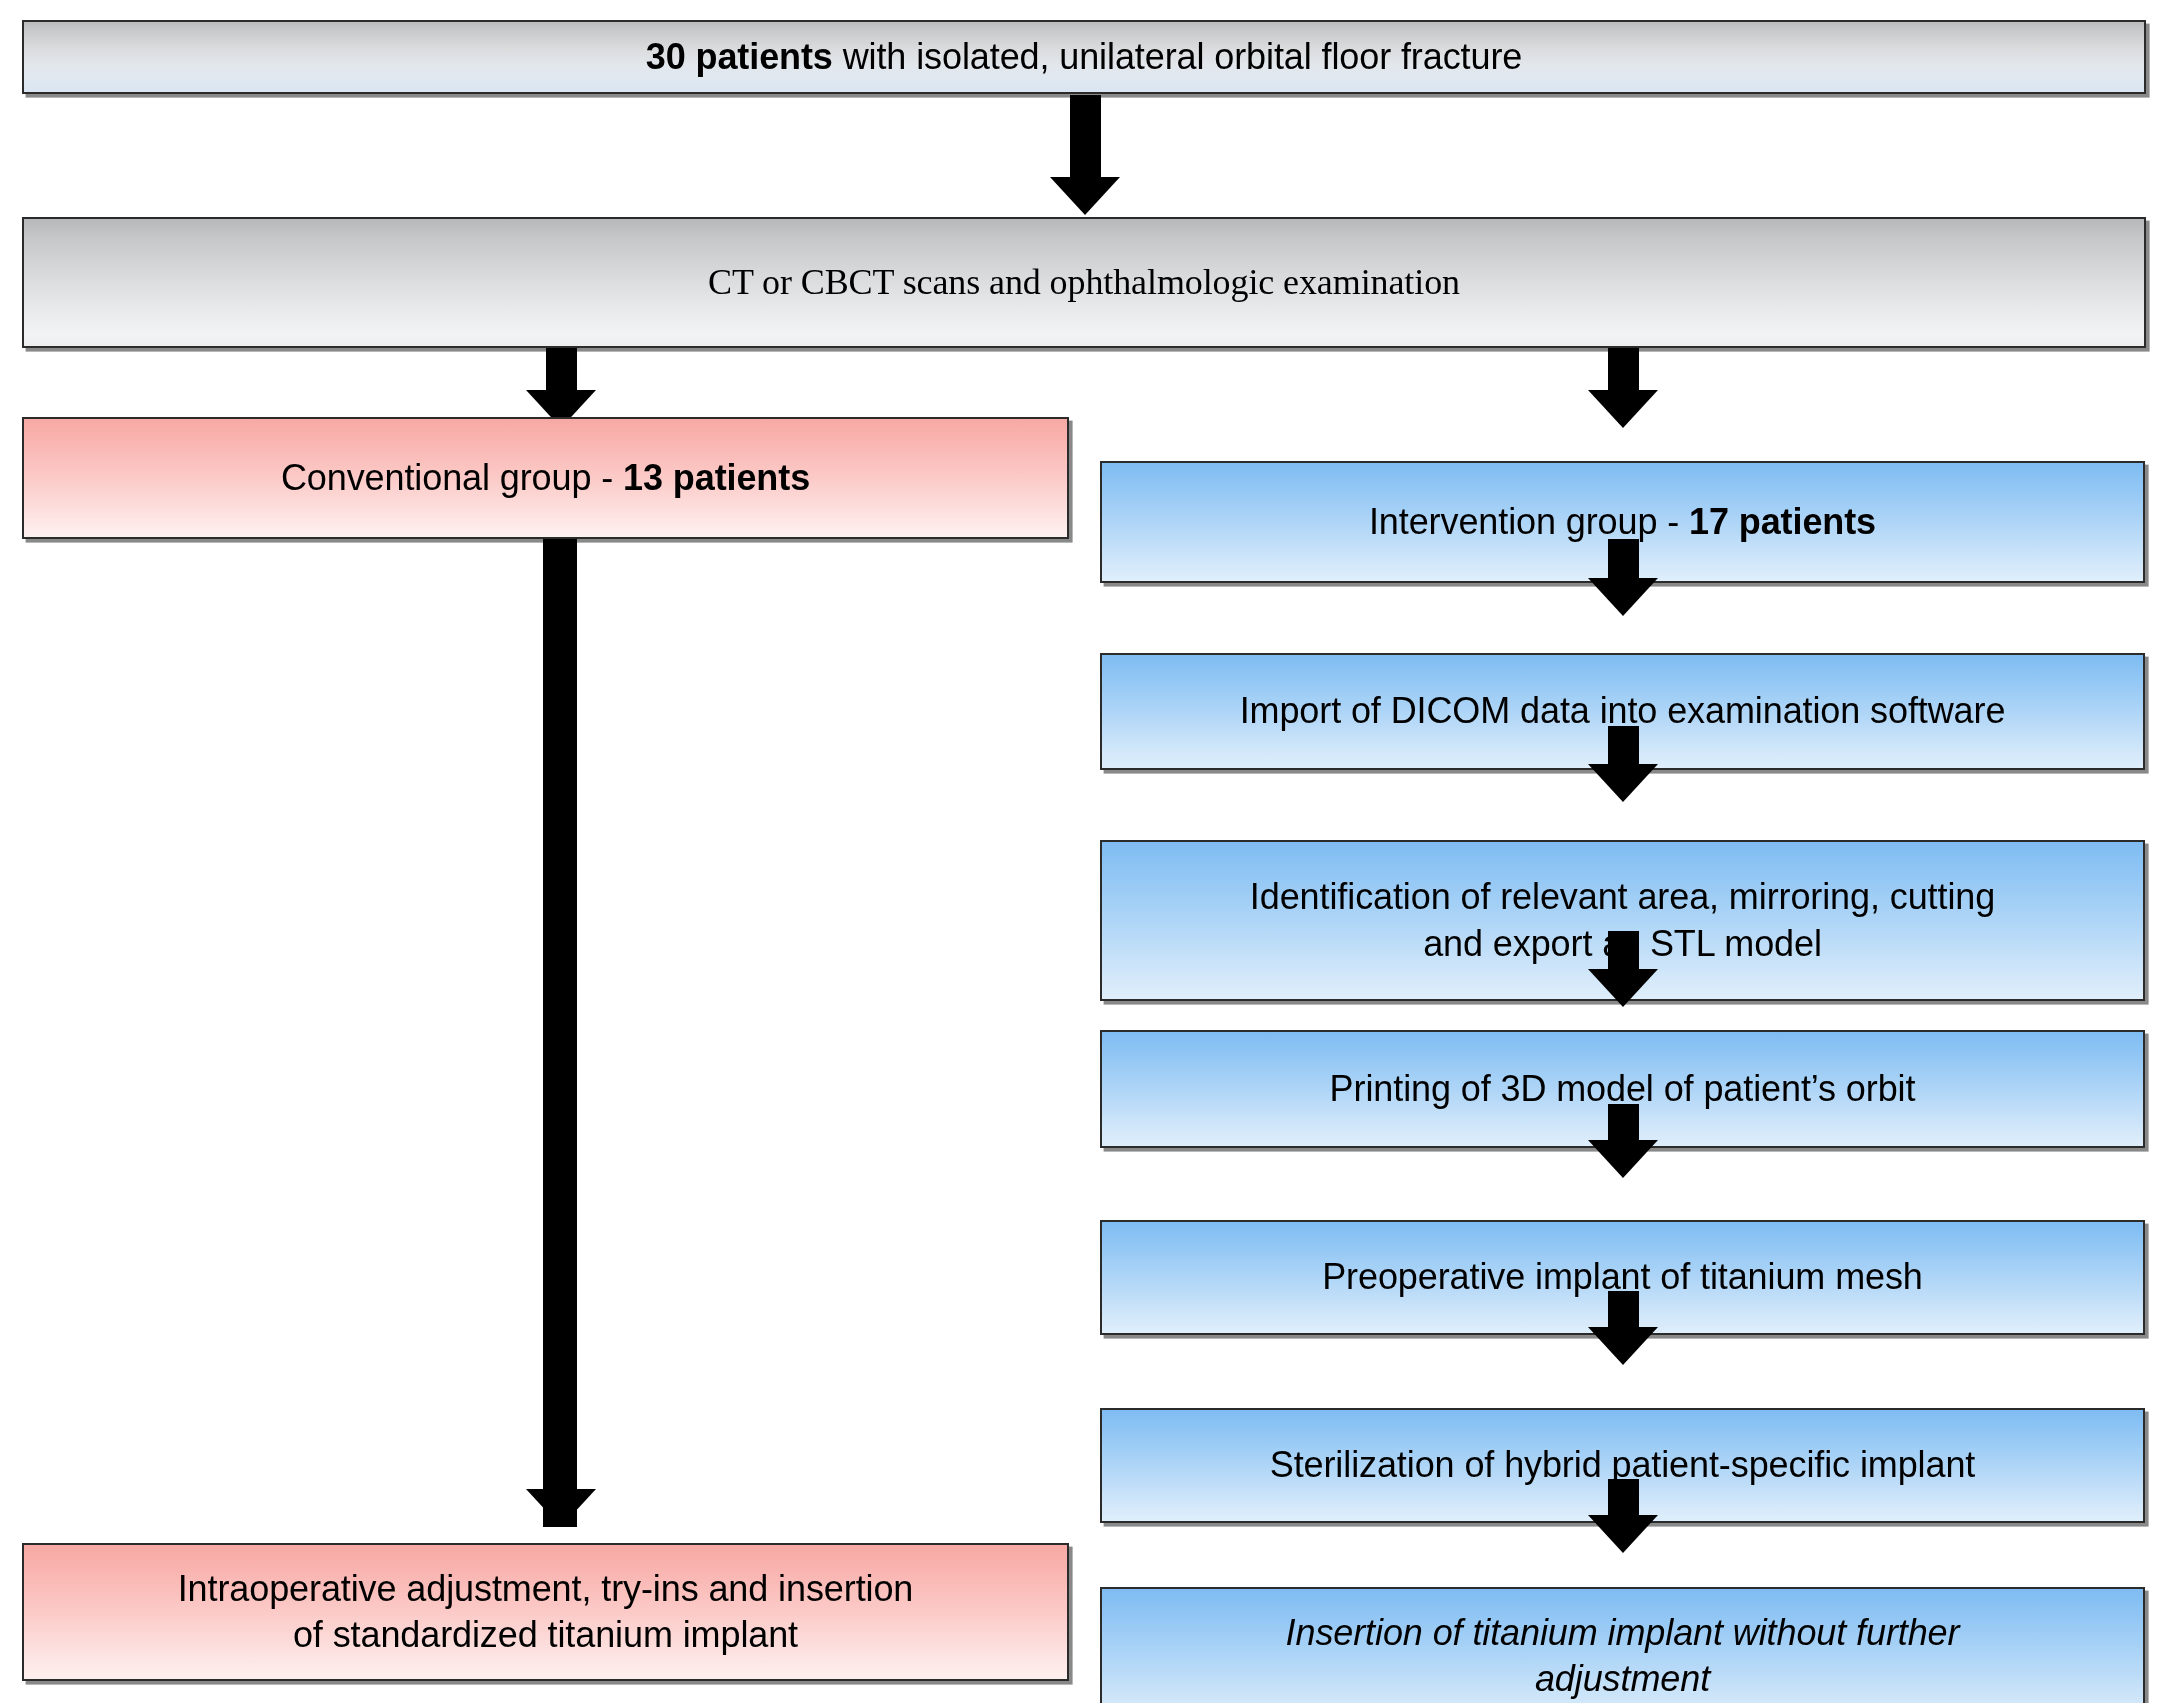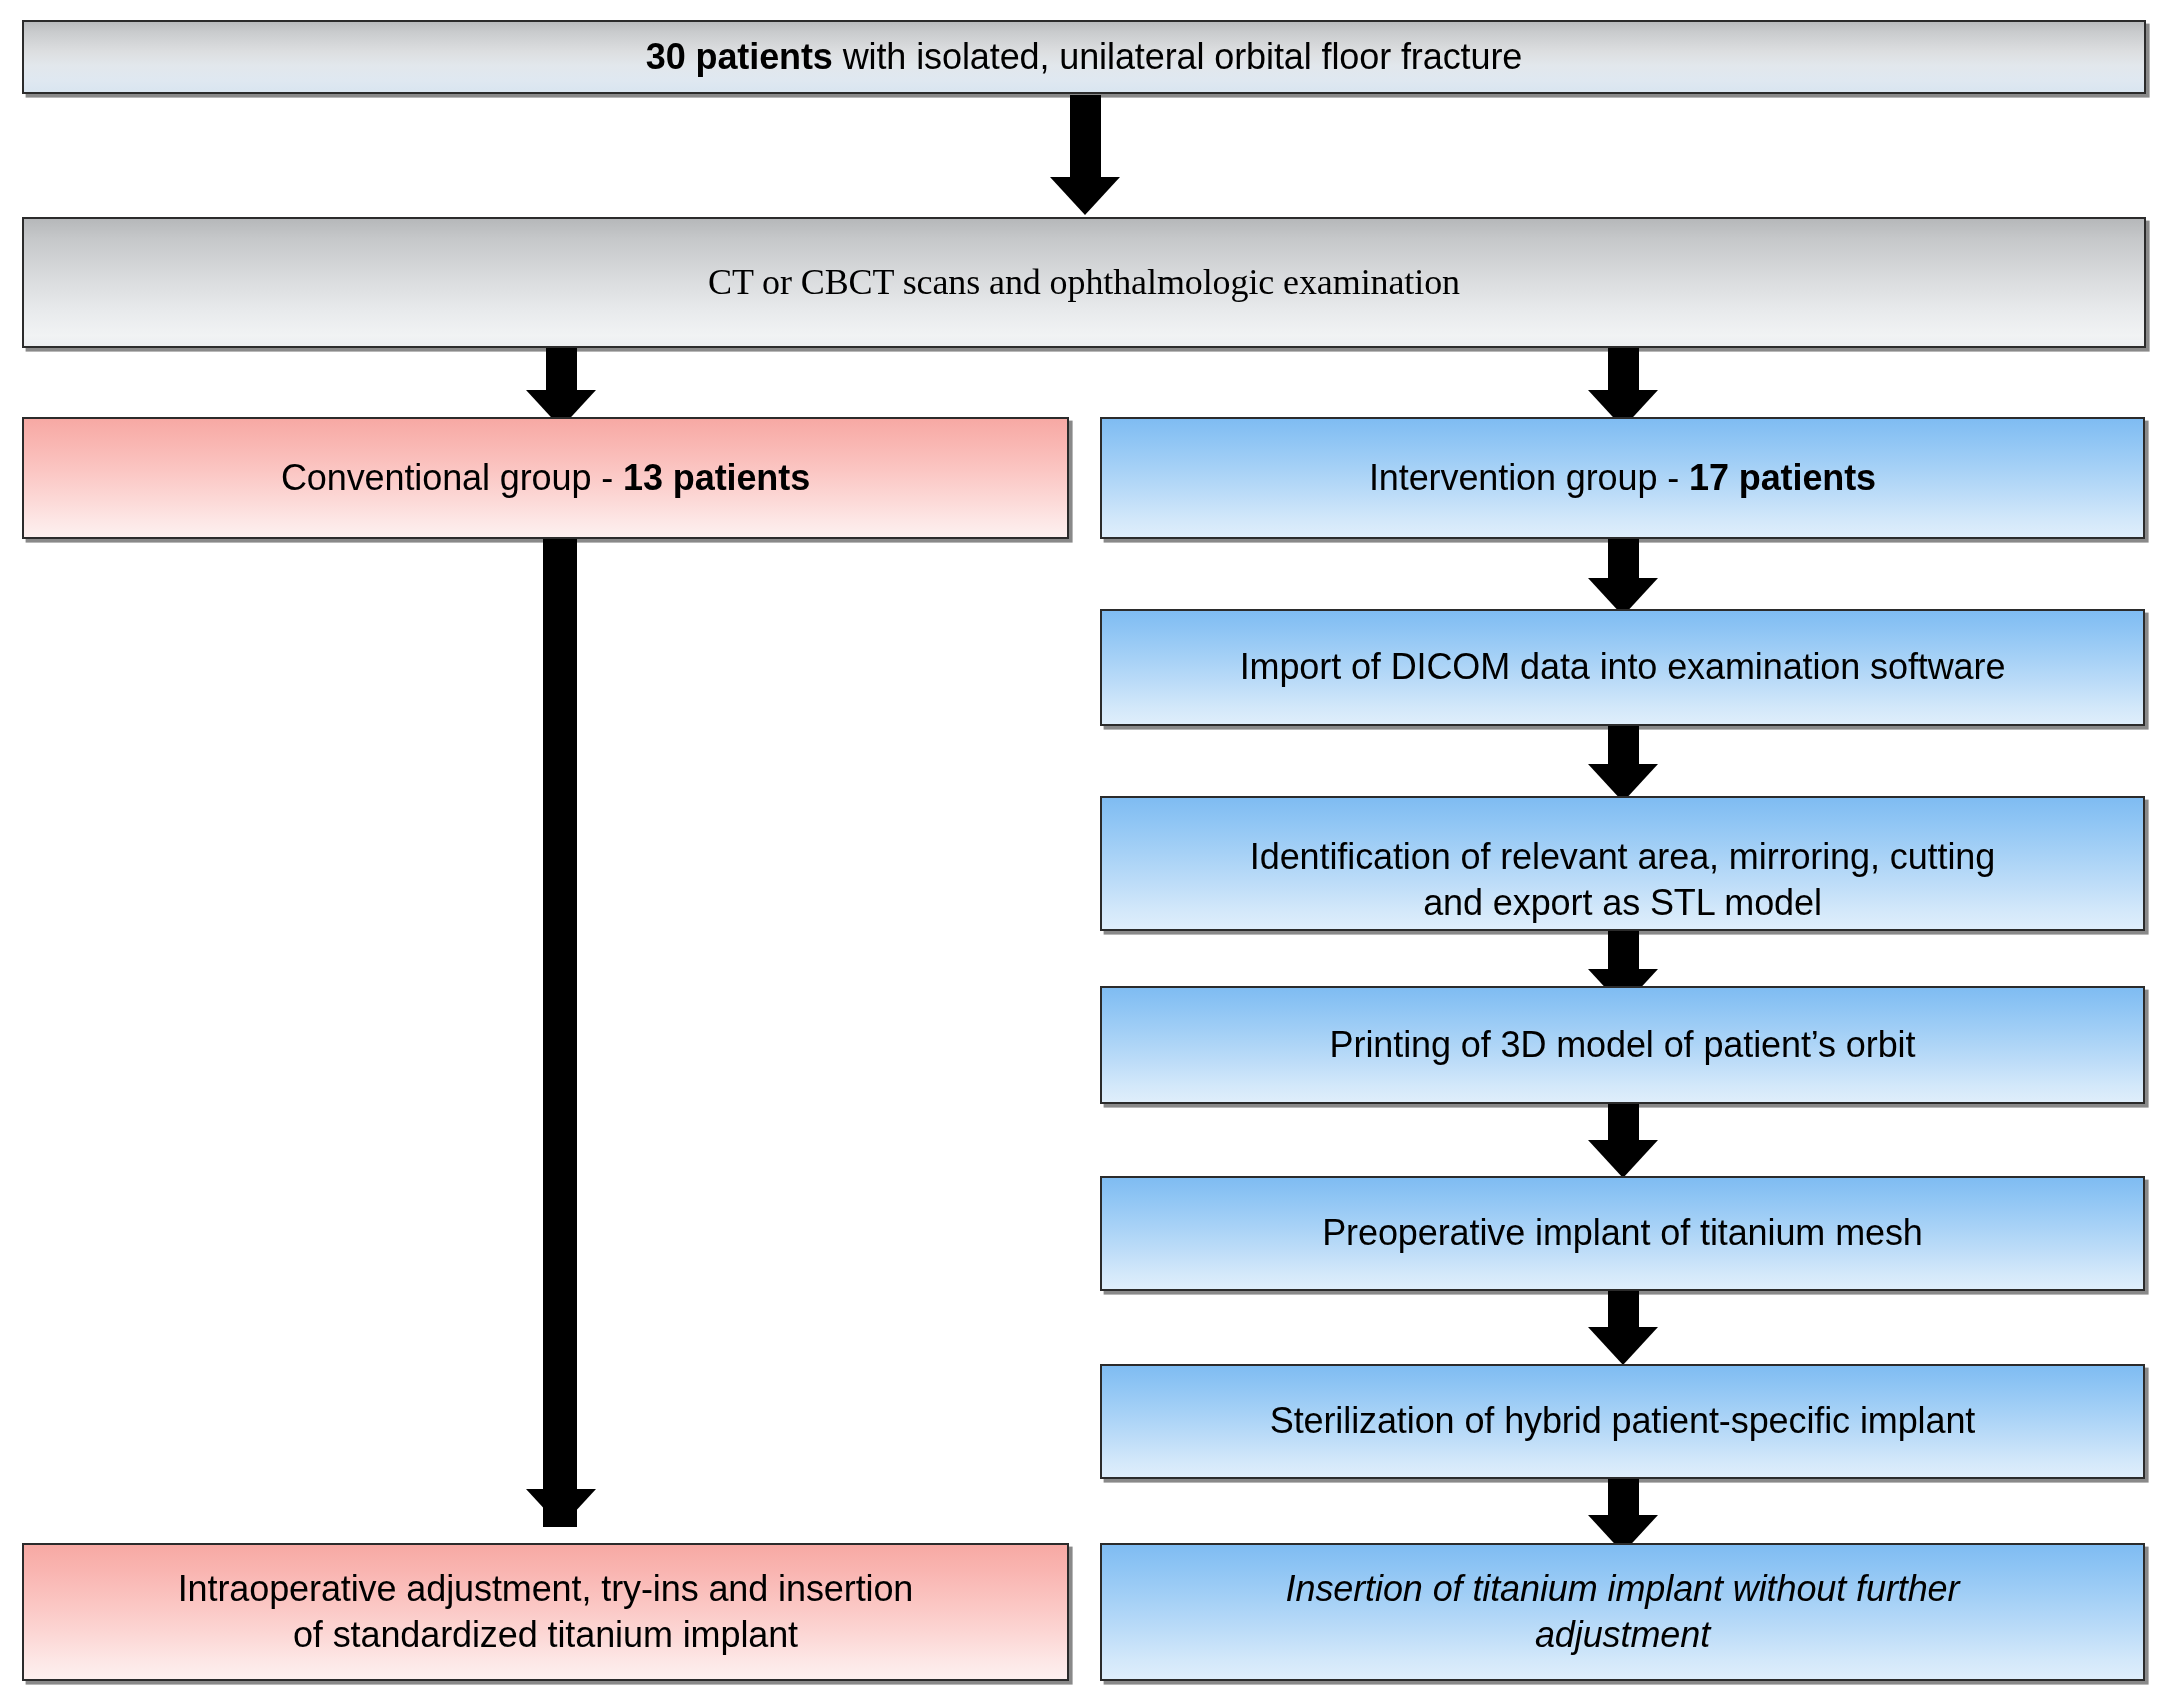--- a/index.html
+++ b/index.html
@@ -51,20 +51,21 @@
   }
   .pink {
     background: linear-gradient(to bottom,
         #f7a9a4 0%, #f9b4b0 18%, #fbc6c3 44%,
         #fcd8d6 68%, #fde8e7 88%, #fdf0ef 100%);
   }
   .blue {
     background: linear-gradient(to bottom,
         #7fbcf2 0%, #8dc4f4 16%, #a6d1f6 42%,
         #bcdcf8 64%, #d3e8fa 86%, #dfeefb 100%);
+    margin-top: 44px;
   }
 
   
   .arrow {
     position: absolute;
     width: 70px;
   }
   .arrow .shaft {
     position: absolute;
     left: 19.7px;
@@ -142,21 +143,21 @@
 
   <div class="fbox blue" style="left:1100px; top:609px; width:1045px; height:117px;">
     <span class="txt">Import of DICOM data into examination software</span>
   </div>
 
   <div class="arrow" style="left:1588px; top:726px; height:77px;">
     <div class="shaft" style="height:39px;"></div>
     <div class="head" style="top:38px;"></div>
   </div>
 
-  <div class="fbox blue" style="left:1100px; top:796px; width:1045px; height:135px;align-items:flex-end;">
+  <div class="fbox blue" style="left:1100px; top:796px; width:1045px; height:161px;">
     <span class="txt">
       <span>Identification of relevant area, mirroring, cutting</span><br>
       <span>and export as STL model</span>
     </span>
   </div>
 
   <div class="arrow" style="left:1588px; top:931px; height:77px;">
     <div class="shaft" style="height:39px;"></div>
     <div class="head" style="top:38px;"></div>
   </div>

